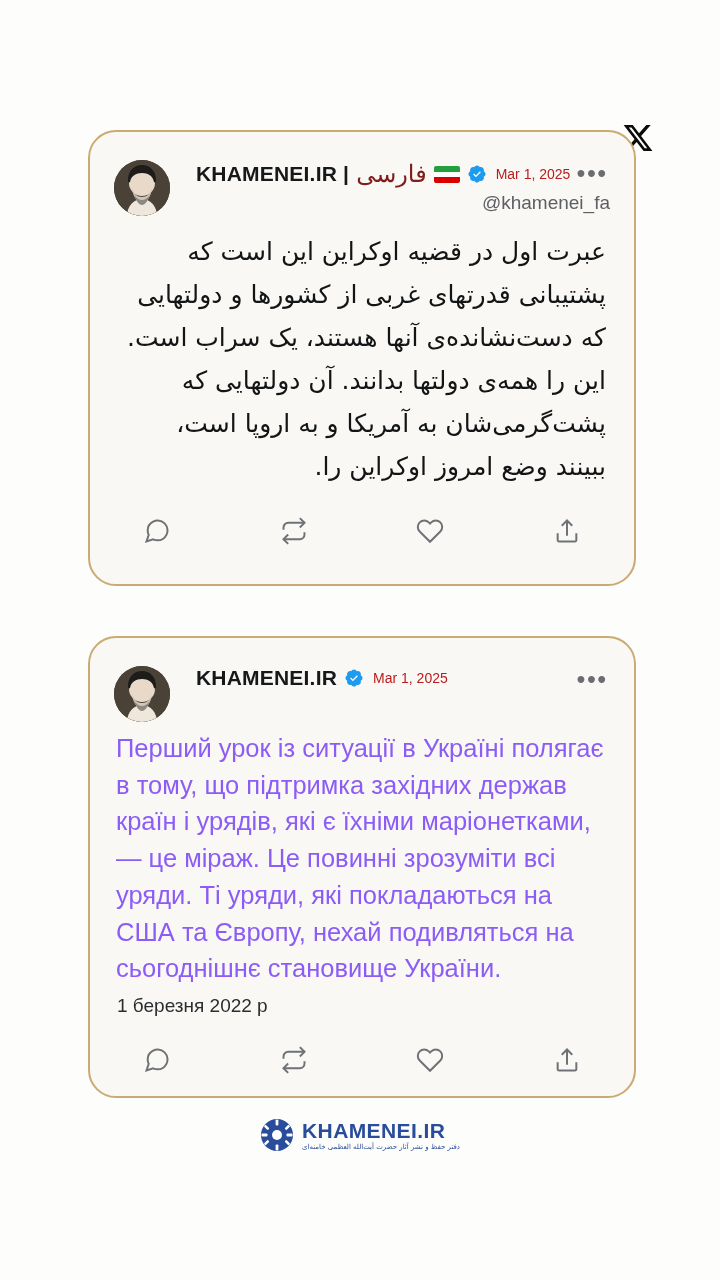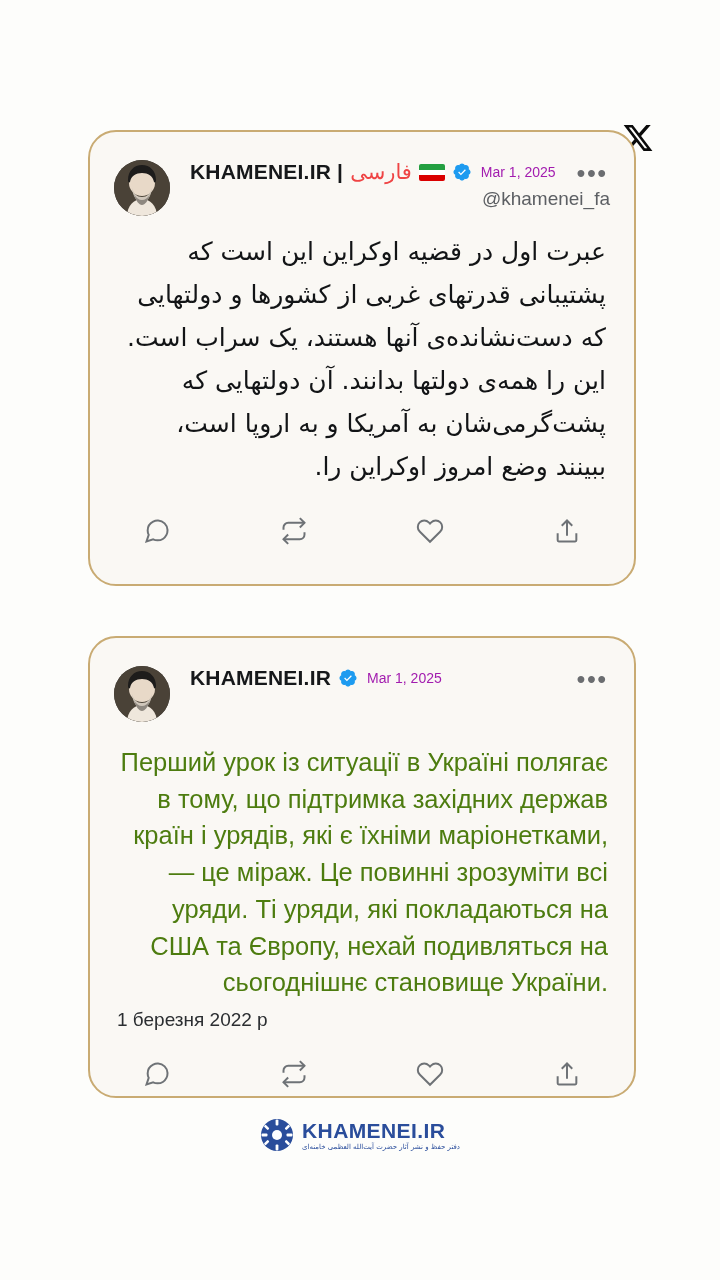--- a/index.html
+++ b/index.html
@@ -48,21 +48,21 @@
     border-radius: 28px;
     box-sizing: border-box;
     padding: 20px 24px 14px 24px;
   }
   #card-fa { top: 130px; height: 456px; }
   #card-uk { top: 636px; height: 462px; }
 
   .tweet-head {
     display: flex;
     align-items: flex-start;
-    gap: 20px;
+    gap: 26px;
     padding-top: 8px;
   }
   .avatar {
     width: 56px;
     height: 56px;
     border-radius: 50%;
     flex: 0 0 56px;
     overflow: hidden;
     background: #3b3a38;
     position: relative;
@@ -77,43 +77,43 @@
     flex-wrap: nowrap;
   }
   .display-name {
     font-size: 21px;
     font-weight: bold;
     color: #16181a;
     letter-spacing: 0.2px;
     white-space: nowrap;
   }
   .name-fa {
-    font-size: 21px;
-    color: #ef4444;
+    font-size: 24px;
+    color: #7f1d1d;
     white-space: nowrap;
     direction: rtl;
   }
   .flag {
     width: 26px;
     height: 17px;
     border-radius: 2px;
     display: inline-block;
     background: linear-gradient(to bottom, #239f40 0 33.3%, #ffffff 33.3% 66.6%, #da0000 66.6% 100%);
     flex: 0 0 auto;
     position: relative;
   }
   .verified {
     width: 20px;
     height: 20px;
     flex: 0 0 auto;
   }
   .verified svg { display:block; }
   .date {
     font-size: 14px;
-    color: #a21caf;
+    color: #b91c1c;
     white-space: nowrap;
     margin-left: 2px;
   }
   .handle {
     font-size: 19px;
     color: #5c5f63;
     margin-top: 4px;
     text-align: right;
   }
   .more-dots {
@@ -134,25 +134,24 @@
     font-family: "DejaVu Sans", sans-serif;
     font-size: 25px;
     line-height: 1.72;
     color: #121416;
     margin-top: 14px;
     padding: 0 4px;
   }
   .tweet-body-uk {
     font-size: 25.5px;
     line-height: 1.44;
-    color: #4d7c0f;
-    margin-top: 22px;
+    color: #8b5cf6;
+    margin-top: 8px;
     padding: 0 2px;
     font-family: "Liberation Sans", sans-serif;
-    text-align: right;
   }
   .tweet-date-small {
     font-size: 19px;
     color: #2b2e31;
     margin-top: 8px;
     padding: 0 3px;
   }
   .tweet-date-small.rtl {
     direction: rtl;
     text-align: left;

